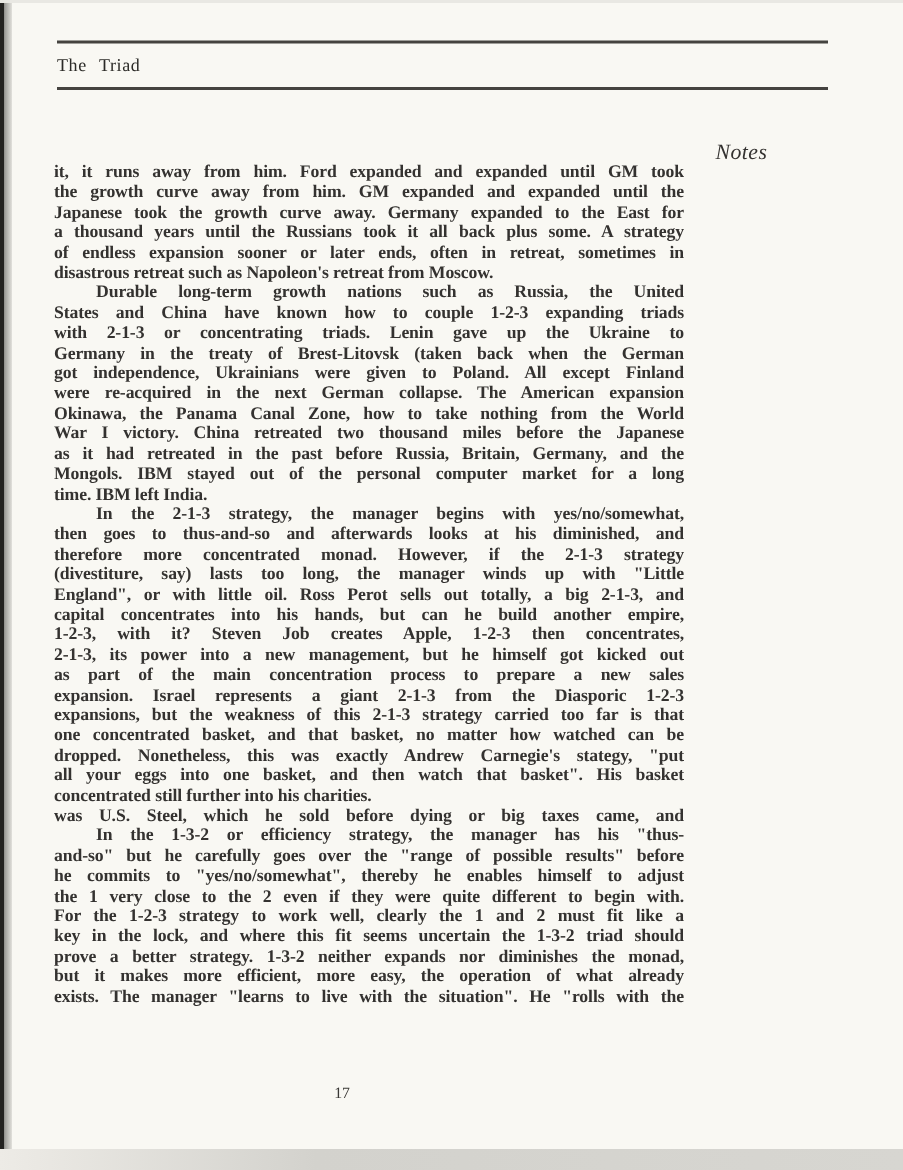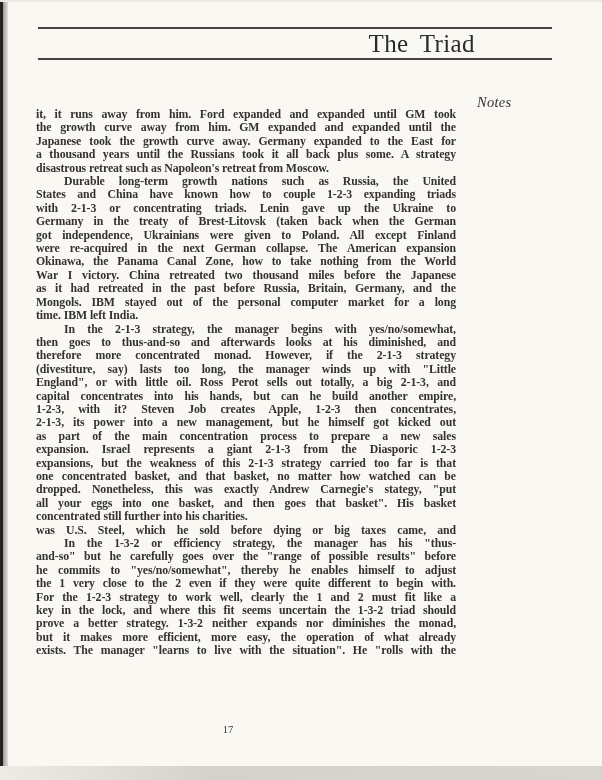--- a/index.html
+++ b/index.html
@@ -15,21 +15,21 @@
   .edge-left-gray  { position:absolute; left:3px; top:0; width:5px; height:767px;
                      background:linear-gradient(to right,#9a9995,#e2e1dc); }
   .edge-top        { position:absolute; left:0; top:0; width:602px; height:2px; background:#e9e8e3; }
   .edge-bottom     { position:absolute; left:0; top:766px; width:602px; height:14px;
                      background:linear-gradient(to right,#edebe6 0%,#d3d2cd 35%,#d7d6d1 100%); }
   
   .rule       { position:absolute; left:38px; width:514px; height:2px; background:#45433f; }
   .rule-top   { top:27px; }
   .rule-bot   { top:58px; }
   .page-title { position:absolute; left:38px; top:31px; width:437px;
-                text-align:right; font-size:25px; line-height:25px;
+                text-align:left; font-size:12px; line-height:25px;
                 color:#2b2a27; word-spacing:5px; letter-spacing:0.4px; }
   
   .notes-label { position:absolute; left:477px; top:94px;
                  font-style:italic; font-size:14.5px; color:#343230; letter-spacing:0.3px; }
   
   .body-text { position:absolute; left:36px; top:108px; width:420px;
                color:#343230; font-size:11.8px; letter-spacing:-0.08px; }
   .paragraph { margin:0;font-weight:bold; }
   .line { height:13.42px; line-height:13.42px;
           text-align:justify; text-align-last:justify;
@@ -53,20 +53,21 @@
 <div class="rule rule-bot"></div>
 
 <div class="notes-label">Notes</div>
 
 <div class="body-text">
     <div class="paragraph">
       <div class="line">it, it runs away from him. Ford expanded and expanded until GM took</div>
       <div class="line">the growth curve away from him. GM expanded and expanded until the</div>
       <div class="line">Japanese took the growth curve away. Germany expanded to the East for</div>
       <div class="line">a thousand years until the Russians took it all back plus some. A strategy</div>
+      <div class="line">of endless expansion sooner or later ends, often in retreat, sometimes in</div>
       <div class="line lastline">disastrous retreat such as Napoleon's retreat from Moscow.</div>
     </div>
     <div class="paragraph">
       <div class="line indent">Durable long-term growth nations such as Russia, the United</div>
       <div class="line">States and China have known how to couple 1-2-3 expanding triads</div>
       <div class="line">with 2-1-3 or concentrating triads. Lenin gave up the Ukraine to</div>
       <div class="line">Germany in the treaty of Brest-Litovsk (taken back when the German</div>
       <div class="line">got independence, Ukrainians were given to Poland. All except Finland</div>
       <div class="line">were re-acquired in the next German collapse. The American expansion</div>
       <div class="line">Okinawa, the Panama Canal Zone, how to take nothing from the World</div>
@@ -82,21 +83,21 @@
       <div class="line">(divestiture, say) lasts too long, the manager winds up with "Little</div>
       <div class="line">England", or with little oil. Ross Perot sells out totally, a big 2-1-3, and</div>
       <div class="line">capital concentrates into his hands, but can he build another empire,</div>
       <div class="line">1-2-3, with it? Steven Job creates Apple, 1-2-3 then concentrates,</div>
       <div class="line">2-1-3, its power into a new management, but he himself got kicked out</div>
       <div class="line">as part of the main concentration process to prepare a new sales</div>
       <div class="line">expansion. Israel represents a giant 2-1-3 from the Diasporic 1-2-3</div>
       <div class="line">expansions, but the weakness of this 2-1-3 strategy carried too far is that</div>
       <div class="line">one concentrated basket, and that basket, no matter how watched can be</div>
       <div class="line">dropped. Nonetheless, this was exactly Andrew Carnegie's stategy, "put</div>
-      <div class="line">all your eggs into one basket, and then goes that basket". His basket</div>
+      <div class="line">all your eggs into one basket, and then watch that basket". His basket</div>
       <div class="line lastline">concentrated still further into his charities.</div>
       <div class="line">was U.S. Steel, which he sold before dying or big taxes came, and</div>
     </div>
     <div class="paragraph">
       <div class="line indent">In the 1-3-2 or efficiency strategy, the manager has his "thus-</div>
       <div class="line">and-so" but he carefully goes over the "range of possible results" before</div>
       <div class="line">he commits to "yes/no/somewhat", thereby he enables himself to adjust</div>
       <div class="line">the 1 very close to the 2 even if they were quite different to begin with.</div>
       <div class="line">For the 1-2-3 strategy to work well, clearly the 1 and 2 must fit like a</div>
       <div class="line">key in the lock, and where this fit seems uncertain the 1-3-2 triad should</div>

